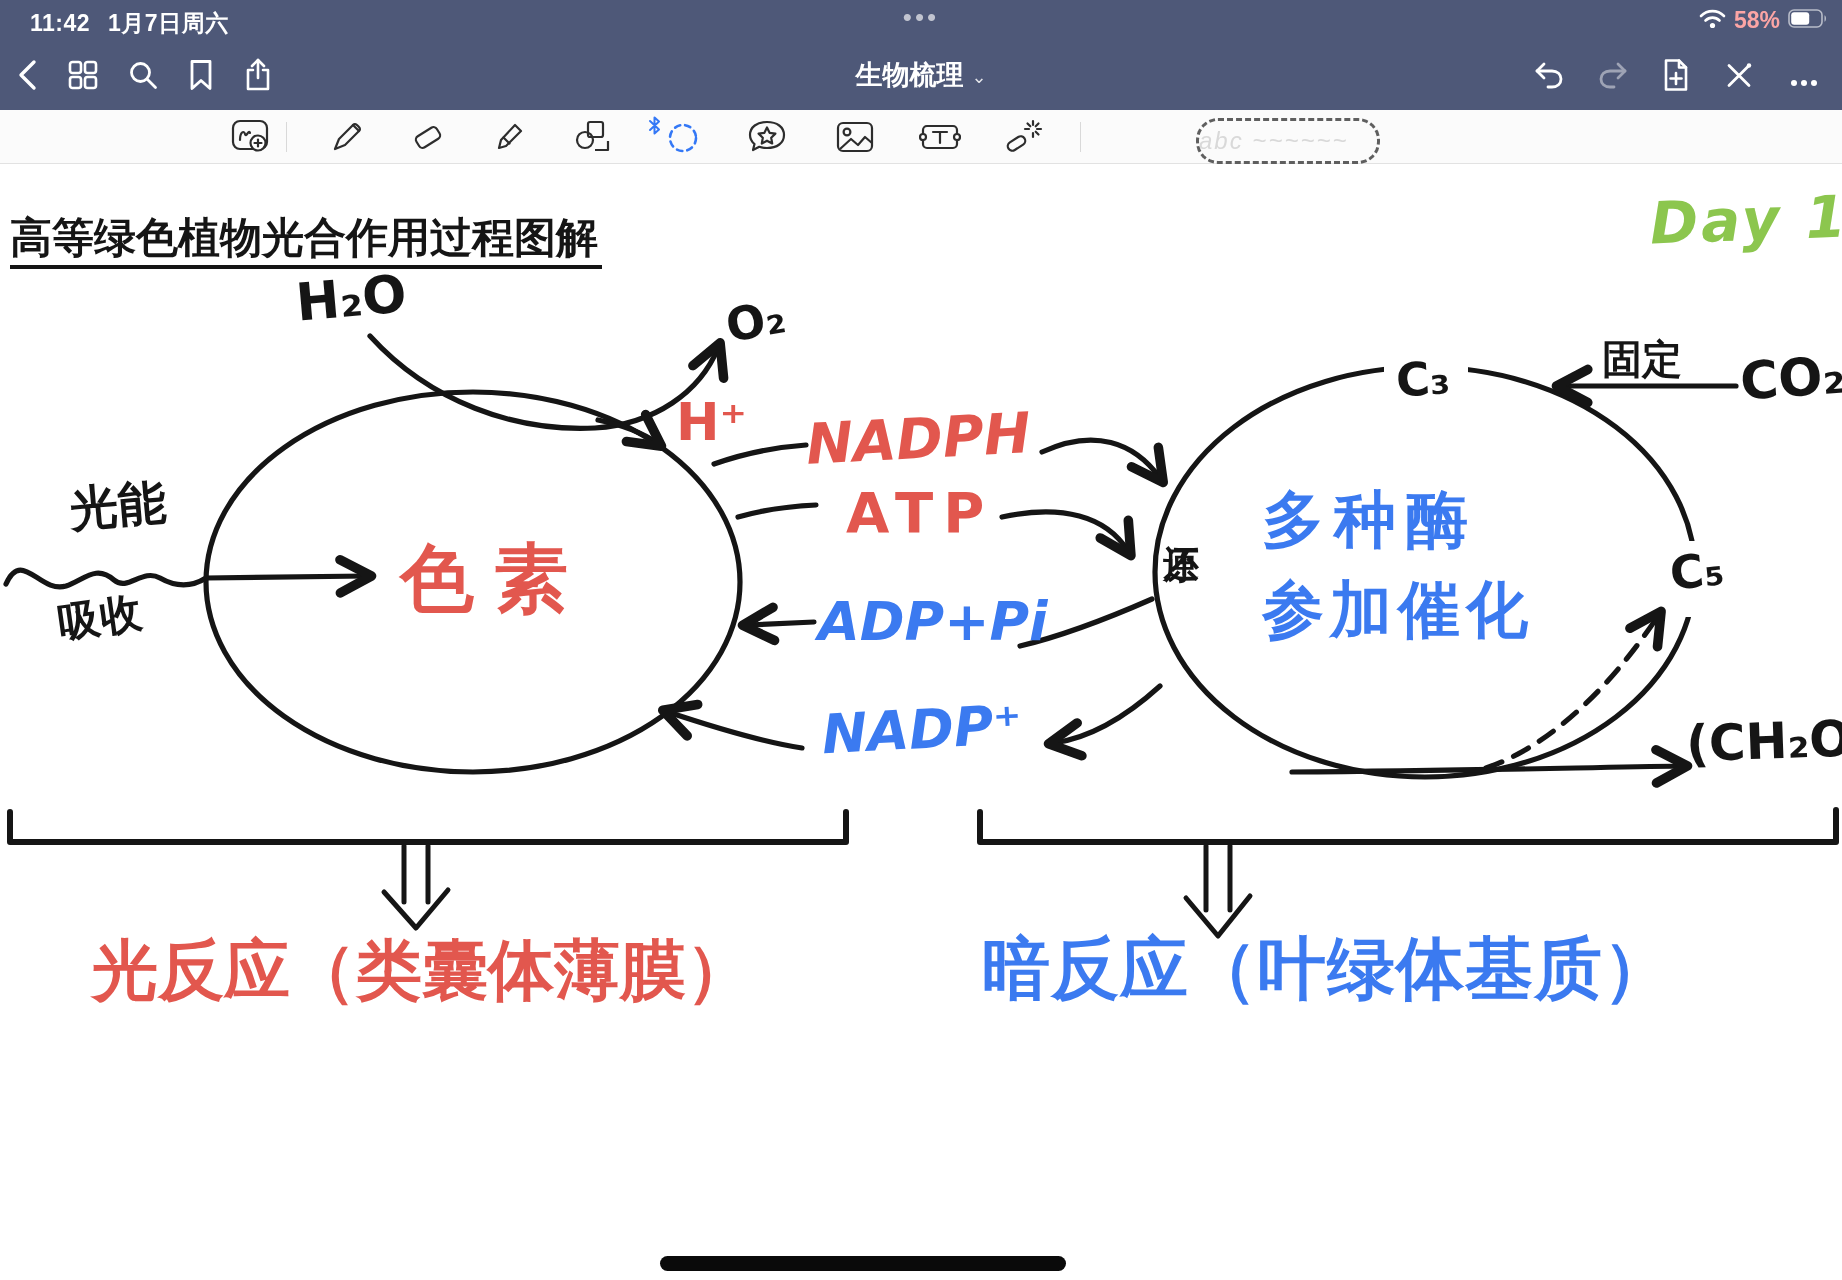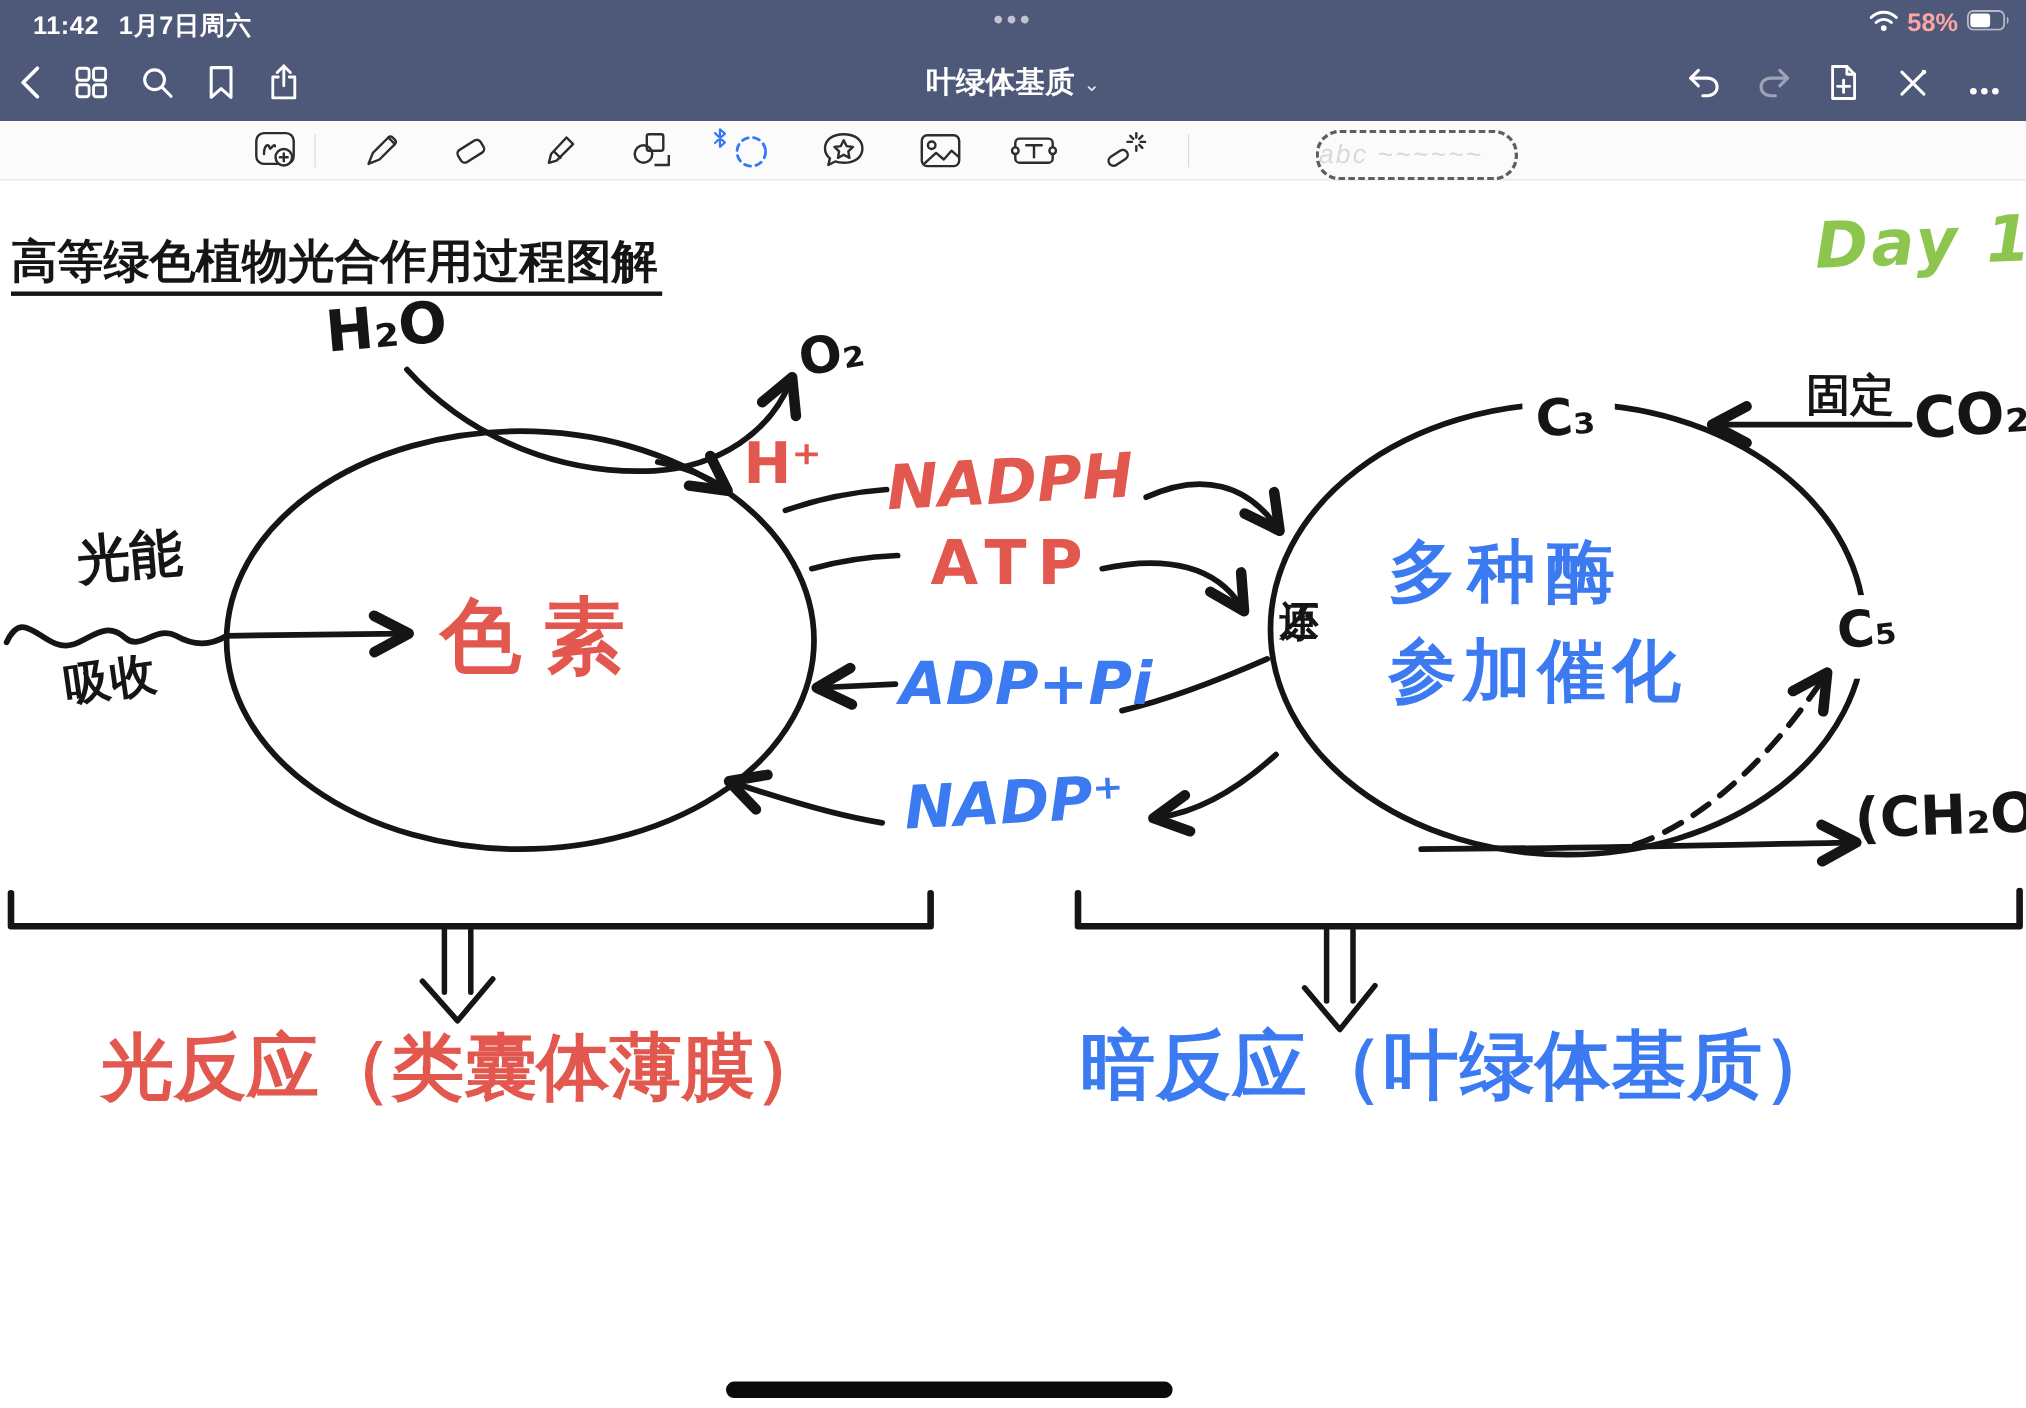--- a/index.html
+++ b/index.html
@@ -101,21 +101,21 @@
           <svg width="28" height="34" viewBox="0 0 28 34">
               <g fill="none" stroke="#fff" stroke-width="2.6" stroke-linecap="round" stroke-linejoin="round">
             <path d="M9,12 H4 V31 H24 V12 H19"></path>
                 <path d="M14,2 V20"></path>
                 <path d="M8,8 L14,2 L20,8"></path>
               </g>
             </svg>
           </span>
       </div>
       <div class="nav-title">
-        <span>叶绿体基质</span>
+        <span>生物梳理</span>
         <span class="chev">⌄</span>
       </div>
       <div class="nav-right">
         <span class="icon-btn">
           <svg width="30" height="30" viewBox="0 0 30 30">
               <g fill="none" stroke="#fff" stroke-width="2.8" stroke-linecap="round" stroke-linejoin="round">
             <path d="M10,4 L3,11 L10,18"></path>
                 <path d="M3,11 H18 C23.5,11 27,14.5 27,19 C27,23.5 23.5,27 18,27 H14"></path>
               </g>
             </svg>
@@ -320,21 +320,21 @@
   <div class="ink red hand" style="left:806px;top:406px;font-size:56px;font-weight:700;font-style:italic;transform:rotate(-3deg);">NADPH</div>
   <div class="ink red hand" style="left:846px;top:480px;font-size:56px;font-weight:700;letter-spacing:10px;">ATP</div>
   <div class="ink blue hand" style="left:818px;top:590px;font-size:54px;font-weight:700;font-style:italic;">ADP+Pi</div>
   <div class="ink blue hand" style="left:822px;top:698px;font-size:54px;font-weight:700;font-style:italic;transform:rotate(-3deg);">NADP⁺</div>
 
   <div class="ink vtext" style="left:1156px;top:516px;font-size:36px;font-weight:700;letter-spacing:5px;">还原</div>
   <div class="ink blue" style="left:1262px;top:478px;font-size:62px;font-weight:700;letter-spacing:10px;">多种酶</div>
   <div class="ink blue" style="left:1262px;top:568px;font-size:62px;font-weight:700;letter-spacing:6px;">参加催化</div>
 
   <div class="ink hand" style="left:1396px;top:352px;font-size:46px;font-weight:700;transform:rotate(-4deg);">C₃</div>
-  <div class="ink" style="left:1602px;top:332px;font-size:40px;font-weight:700;margin-left:40px;">固定</div>
+  <div class="ink" style="left:1602px;top:332px;font-size:40px;font-weight:700;">固定</div>
   <div class="ink hand" style="left:1740px;top:348px;font-size:52px;font-weight:700;transform:rotate(-4deg);">CO₂</div>
   <div class="ink hand" style="left:1670px;top:544px;font-size:46px;font-weight:700;transform:rotate(-6deg);">C₅</div>
   <div class="ink hand" style="left:1686px;top:712px;font-size:50px;font-weight:700;transform:rotate(-2deg);">(CH₂O)</div>
 
   <div class="ink blue" style="left:982px;top:924px;font-size:68px;font-weight:700;letter-spacing:1px;">暗反应（叶绿体基质）</div>
   <div class="ink red" style="left:92px;top:926px;font-size:66px;font-weight:700;letter-spacing:0px;">光反应（类囊体薄膜）</div>
 
 </div>
 
 </body></html>

